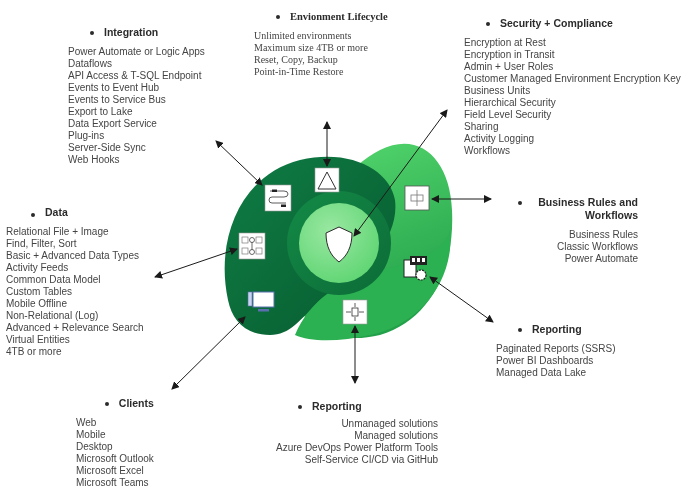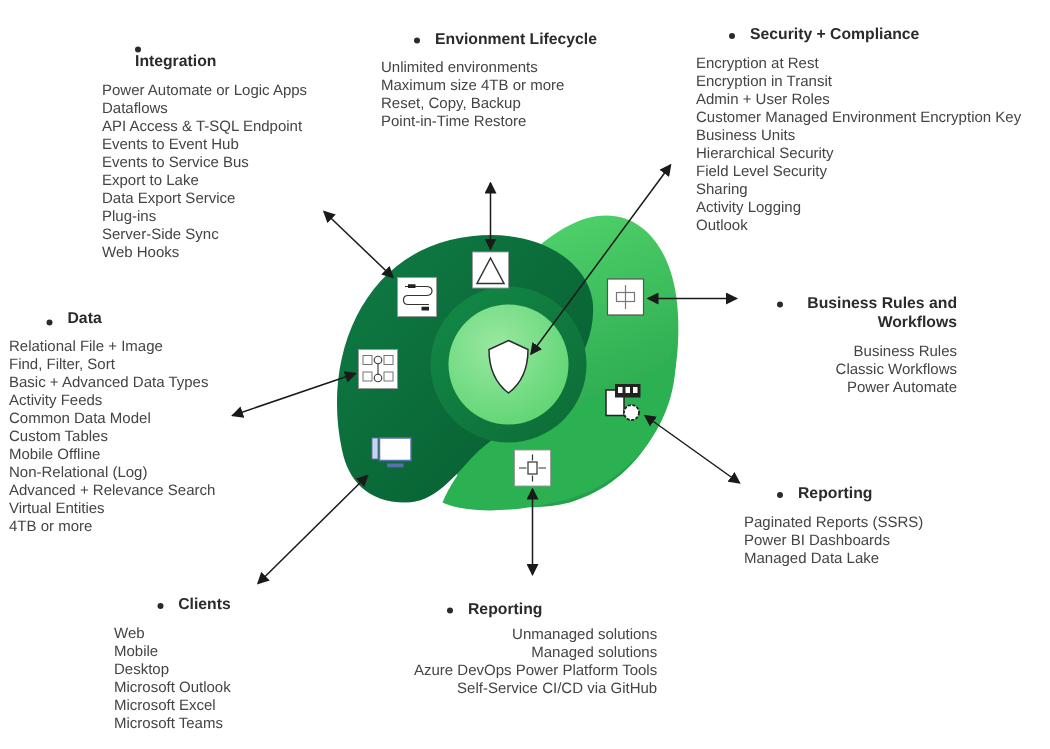--- a/index.html
+++ b/index.html
@@ -100,39 +100,39 @@
   <line x1="327" y1="122" x2="327" y2="166" stroke="#1a1a1a" stroke-width="1" marker-start="url(#ahs)" marker-end="url(#ah)"></line>
   <line x1="447" y1="110" x2="354" y2="236" stroke="#1a1a1a" stroke-width="1" marker-start="url(#ahs)" marker-end="url(#ah)"></line>
   <line x1="432" y1="199" x2="491" y2="199" stroke="#1a1a1a" stroke-width="1" marker-start="url(#ahs)" marker-end="url(#ah)"></line>
   <line x1="155" y1="277" x2="237" y2="249" stroke="#1a1a1a" stroke-width="1" marker-start="url(#ahs)" marker-end="url(#ah)"></line>
   <line x1="430" y1="277" x2="493" y2="322" stroke="#1a1a1a" stroke-width="1" marker-start="url(#ahs)" marker-end="url(#ah)"></line>
   <line x1="172" y1="389" x2="245" y2="317" stroke="#1a1a1a" stroke-width="1" marker-start="url(#ahs)" marker-end="url(#ah)"></line>
   <line x1="355" y1="326" x2="355" y2="383" stroke="#1a1a1a" stroke-width="1" marker-start="url(#ahs)" marker-end="url(#ah)"></line>
 </svg>
 
 <div class="section" style="left:68px; top:26px;">
-  <div class="heading" style="margin-left:22px;flex-direction:column;">
+  <div class="heading" style="margin-left:22px;">
       <span class="bullet"></span>
       <span>Integration</span>
     </div>
   <div class="items">
       <div>Power Automate or Logic Apps</div>
       <div>Dataflows</div>
       <div>API Access &amp; T-SQL Endpoint</div>
       <div>Events to Event Hub</div>
       <div>Events to Service Bus</div>
       <div>Export to Lake</div>
       <div>Data Export Service</div>
       <div>Plug-ins</div>
       <div>Server-Side Sync</div>
       <div>Web Hooks</div>
     </div>
 </div>
 
-<div class="section" style="left:254px; top:20px;">
+<div class="section" style="left:254px; top:10px;font-family:Liberation Serif, serif;">
   <div class="heading" style="margin-left:22px;">
       <span class="bullet"></span>
       <span>Envionment Lifecycle</span>
     </div>
   <div class="items">
       <div>Unlimited environments</div>
       <div>Maximum size 4TB or more</div>
       <div>Reset, Copy, Backup</div>
       <div>Point-in-Time Restore</div>
     </div>
@@ -146,21 +146,21 @@
   <div class="items">
       <div>Encryption at Rest</div>
       <div>Encryption in Transit</div>
       <div>Admin + User Roles</div>
       <div>Customer Managed Environment Encryption Key</div>
       <div>Business Units</div>
       <div>Hierarchical Security</div>
       <div>Field Level Security</div>
       <div>Sharing</div>
       <div>Activity Logging</div>
-      <div>Outlook</div>
+      <div>Workflows</div>
     </div>
 </div>
 
 <div class="section" style="left:6px; top:206px;">
   <div class="heading" style="margin-left:25px;align-items:center;">
       <span class="bullet"></span>
       <span>Data</span>
     </div>
   <div class="items">
       <div>Relational File + Image</div>

